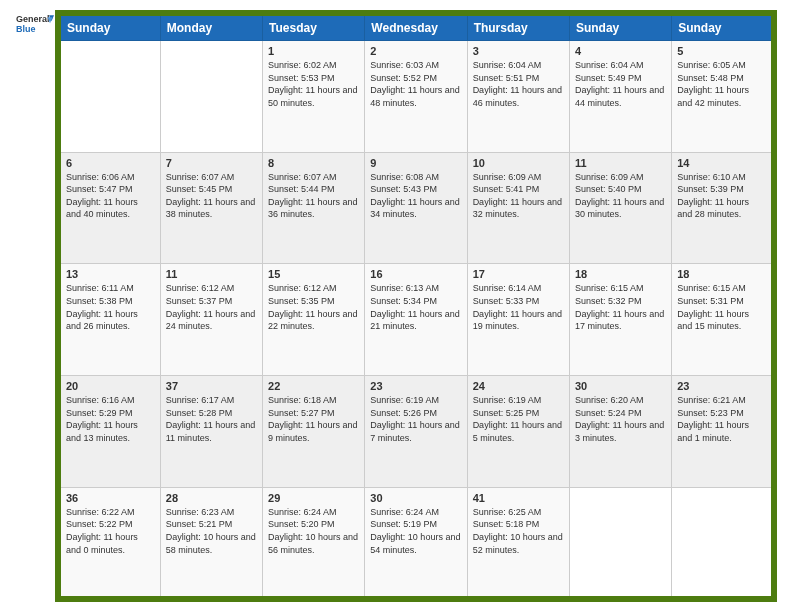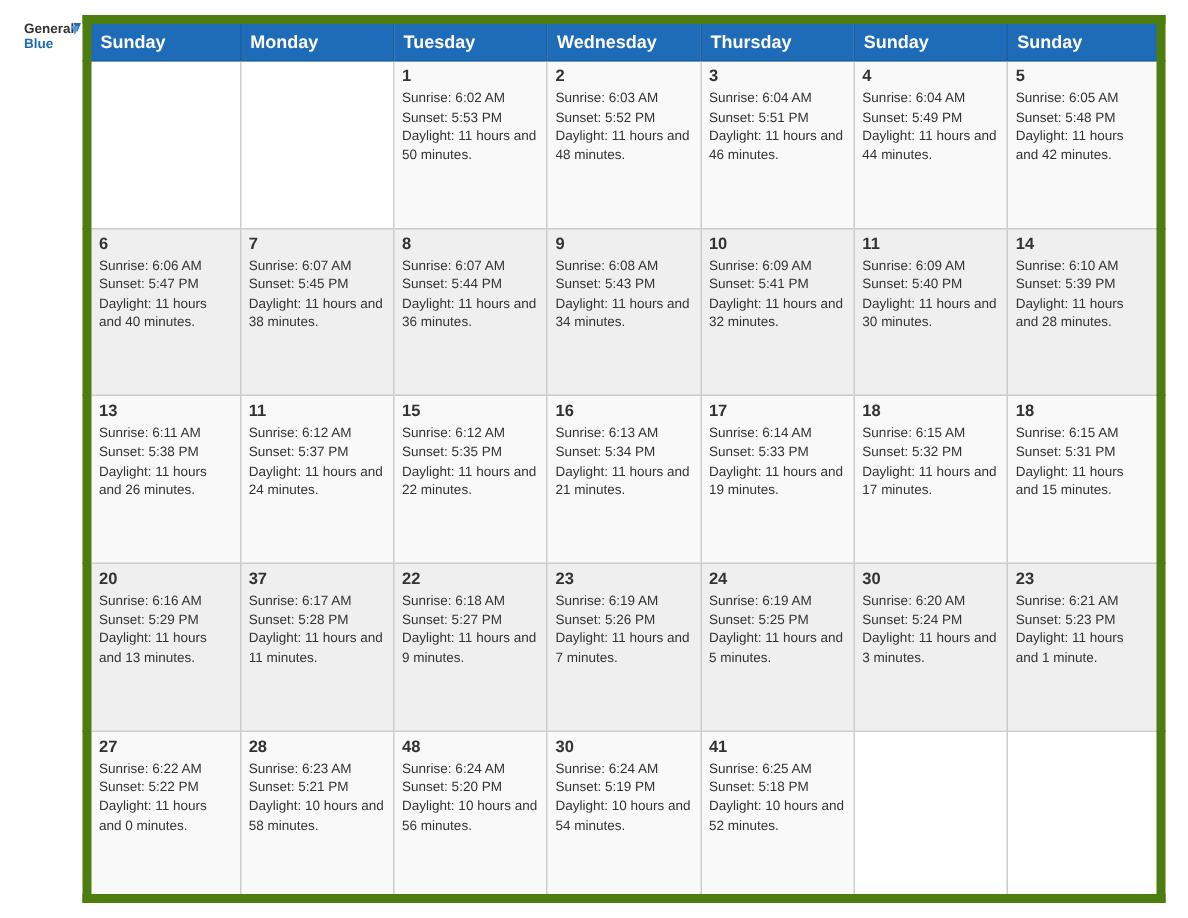--- a/index.html
+++ b/index.html
@@ -233,29 +233,29 @@
             <span class="day-number">30</span>
             <div class="day-info">Sunrise: 6:20 AM<br>Sunset: 5:24 PM<br>Daylight: 11 hours and 3 minutes.</div>
           </td>
           <td>
             <span class="day-number">23</span>
             <div class="day-info">Sunrise: 6:21 AM<br>Sunset: 5:23 PM<br>Daylight: 11 hours and 1 minute.</div>
           </td>
         </tr>
         <tr>
           <td>
-            <span class="day-number">27</span>
+            <span class="day-number">36</span>
             <div class="day-info">Sunrise: 6:22 AM<br>Sunset: 5:22 PM<br>Daylight: 11 hours and 0 minutes.</div>
           </td>
           <td>
             <span class="day-number">28</span>
             <div class="day-info">Sunrise: 6:23 AM<br>Sunset: 5:21 PM<br>Daylight: 10 hours and 58 minutes.</div>
           </td>
           <td>
-            <span class="day-number">48</span>
+            <span class="day-number">29</span>
             <div class="day-info">Sunrise: 6:24 AM<br>Sunset: 5:20 PM<br>Daylight: 10 hours and 56 minutes.</div>
           </td>
           <td>
             <span class="day-number">30</span>
             <div class="day-info">Sunrise: 6:24 AM<br>Sunset: 5:19 PM<br>Daylight: 10 hours and 54 minutes.</div>
           </td>
           <td>
             <span class="day-number">41</span>
             <div class="day-info">Sunrise: 6:25 AM<br>Sunset: 5:18 PM<br>Daylight: 10 hours and 52 minutes.</div>
           </td>

